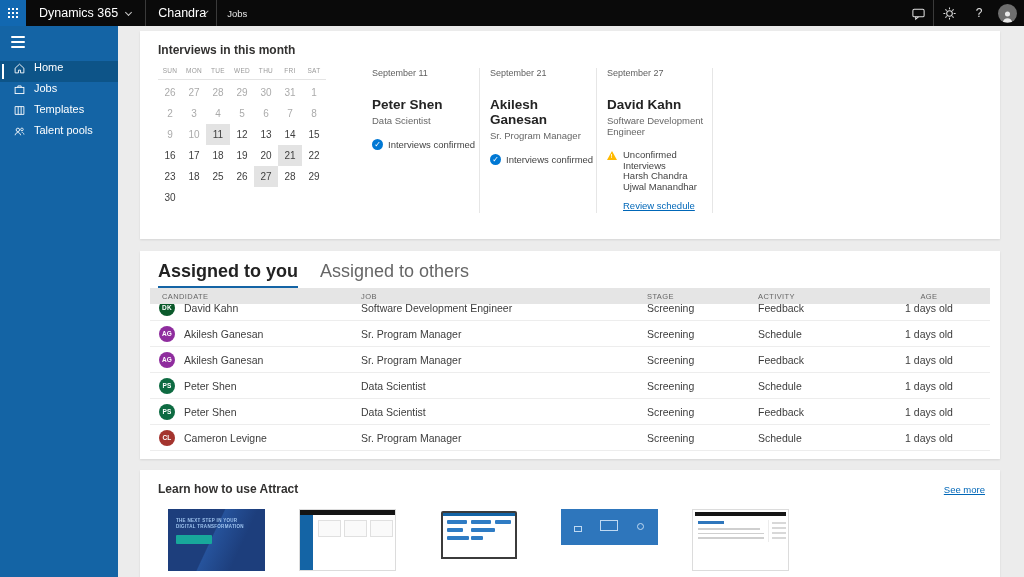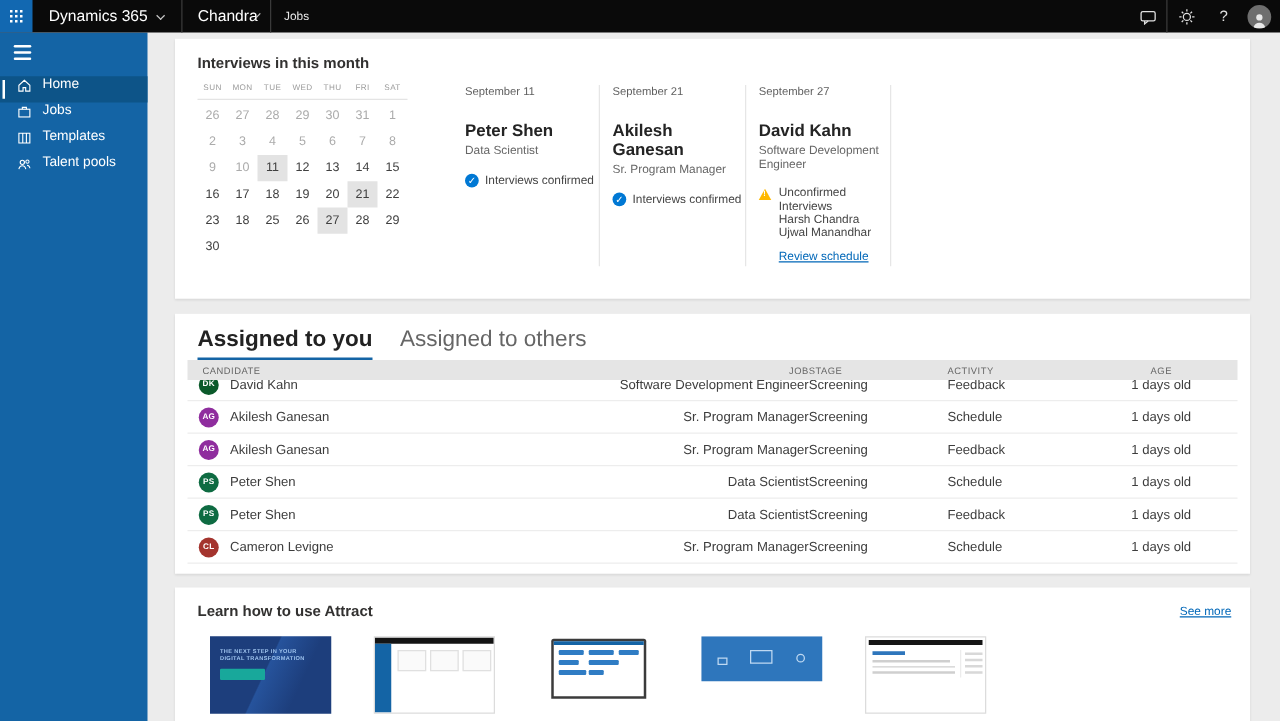--- a/index.html
+++ b/index.html
@@ -85,21 +85,21 @@
   .review-link { display:inline-block; margin-top:8px; font-size:9.5px; color:var(--link,#0067B8);
                  text-decoration:underline; cursor:pointer; }
 
   
   .card-assign { margin-top:12px; height:208px; padding:10px 10px 0; overflow:hidden; }
   .tabs { display:flex; gap:22px; padding-left:8px; }
   .tab { font-size:18px; color:#666; padding-bottom:4px; border-bottom:2px solid transparent; cursor:pointer; }
   .tab.active { color:#222; font-weight:700; border-bottom-color:var(--accent,#1464A5); }
   .thead { display:flex; position:relative; z-index:2; background:#e5e5e5; padding:4px 0 3px; }
   .thead span { font-size:7.5px; color:#666; letter-spacing:.4px; }
-  .c1 { flex:0 0 211px; padding-left:12px; } .c2 { flex:0 0 286px;text-align:right; }
+  .c1 { flex:0 0 211px; padding-left:12px; } .c2 { flex:0 0 286px; }
   .c3 { flex:0 0 111px; } .c4 { flex:0 0 110px; } .c5 { flex:1;text-align:center; }
   .trows { position:relative; z-index:1; margin-top:-9px; }
   .trow { display:flex; align-items:center; height:26px; border-bottom:1px solid #EDEDED; cursor:pointer; }
   .cand-cell { display:flex; align-items:center; padding-left:9px !important; }
   .avatar { width:16px; height:16px; border-radius:50%; color:#fff; font-size:6.5px; font-weight:700;
             display:flex; align-items:center; justify-content:center; flex:none; letter-spacing:.2px; }
   .c-name { font-size:10.5px; color:#3D3D3D; margin-left:9px; }
   .cell-txt { font-size:10.5px; color:#3D3D3D; }
 
   

